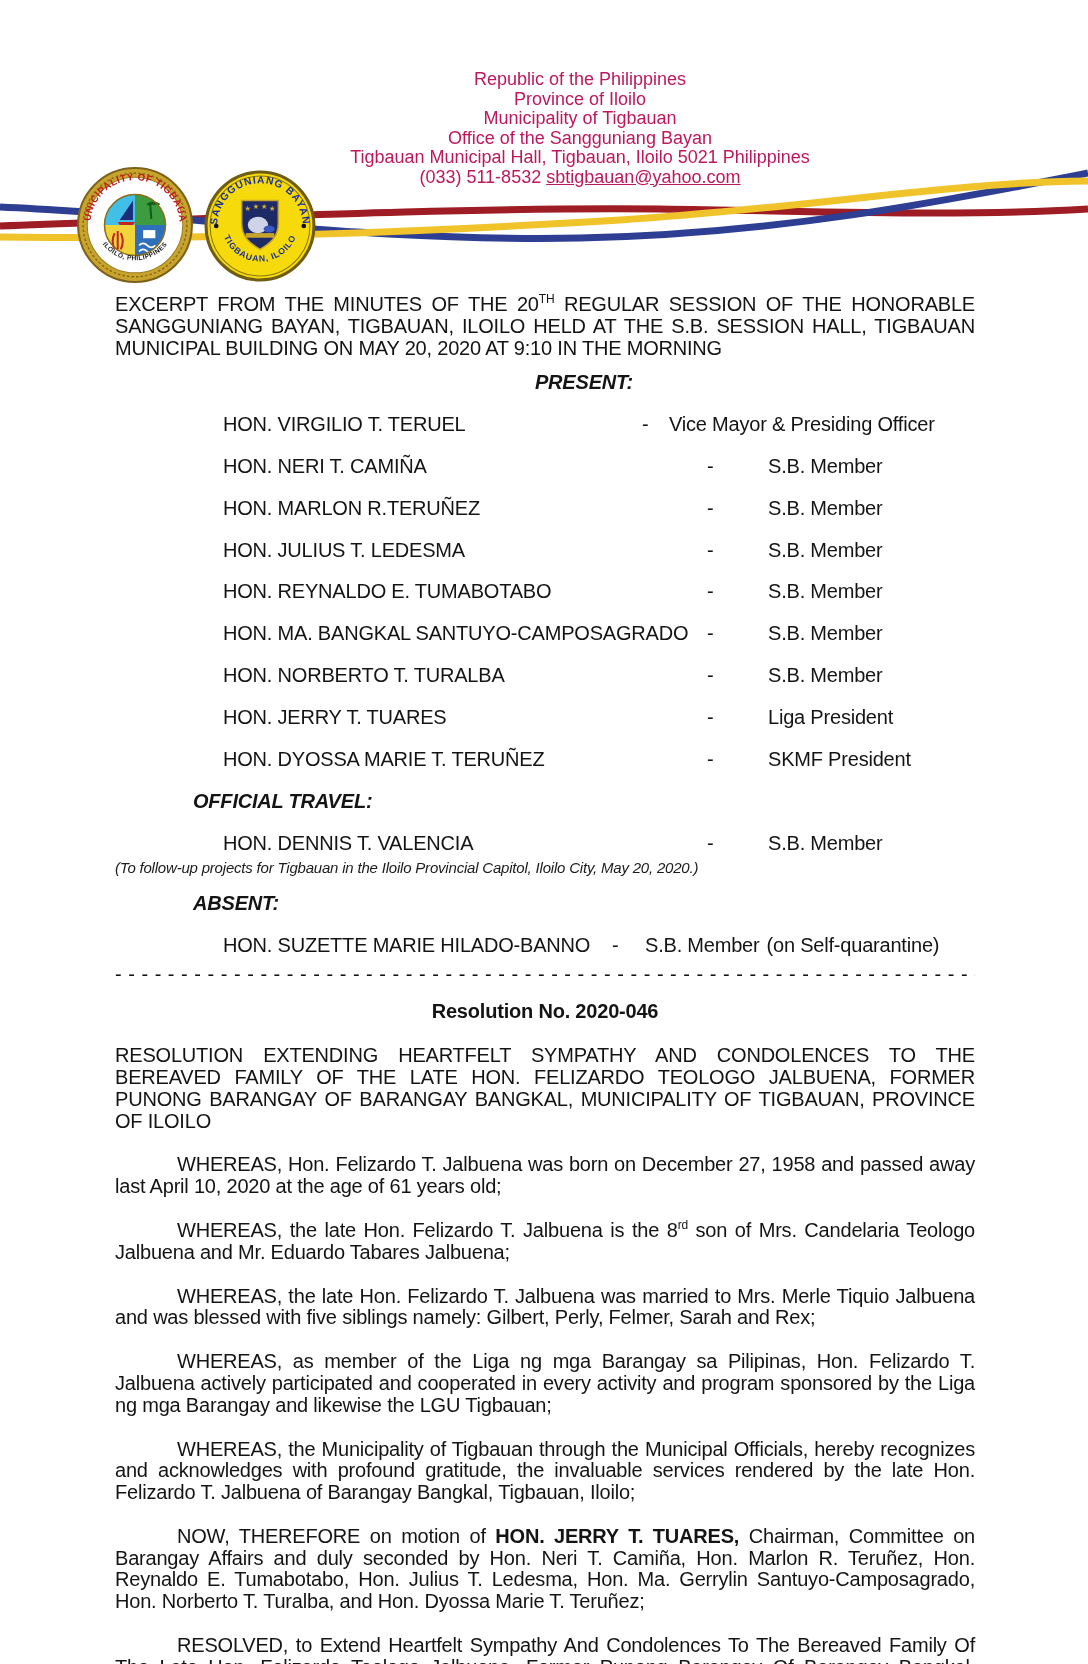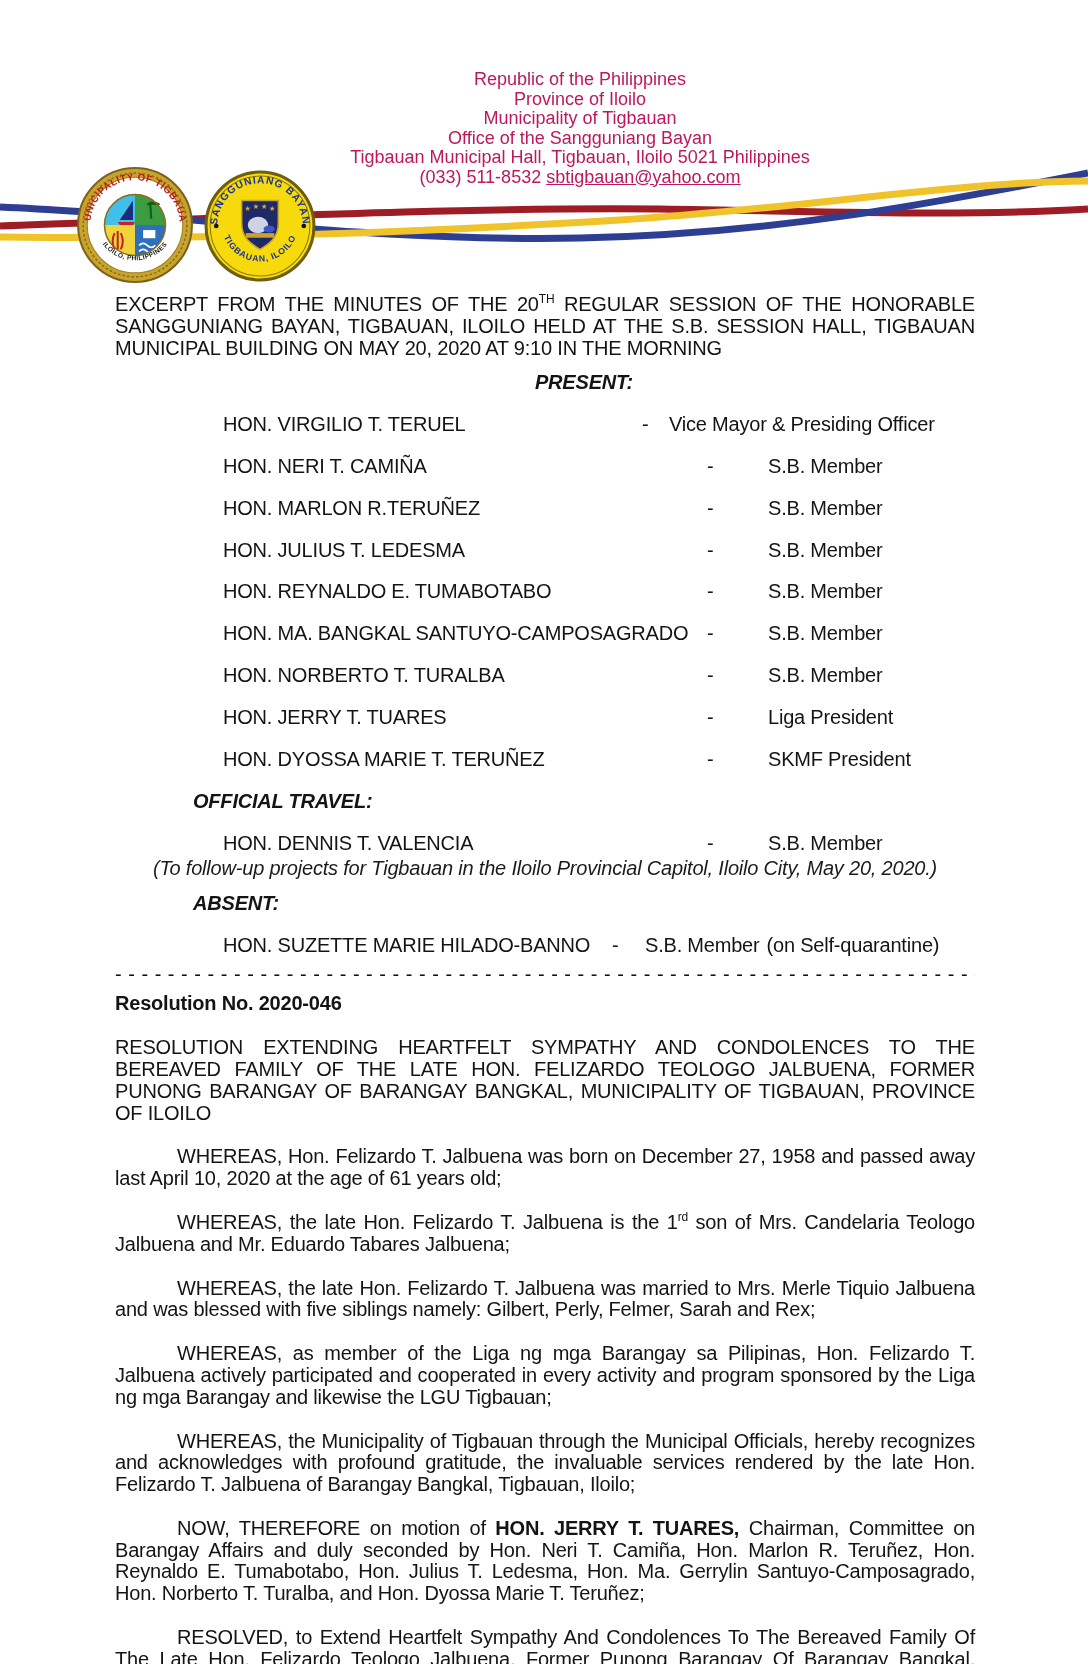--- a/index.html
+++ b/index.html
@@ -32,25 +32,25 @@
   .m-row{position:relative;height:21.8px;white-space:nowrap;margin-top:20px;}
   .m-name{position:absolute;left:108px;}
   .m-dash{position:absolute;left:592px;}
   .m-role{position:absolute;left:653px;}
   .m-row--wide .m-dash{left:527px;}
   .m-row--wide .m-role{left:554px;}
   .m-row--absent .m-dash{left:497px;}
   .m-row--absent .m-role{left:530px;}
   .role-note{margin-left:7px;}
 
-  .ot-note{font-size:20px;font-style:italic;text-align:center;line-height:20px;margin-top:3px;color:#1b1b1b;}
+  .ot-note{font-size:15px;font-style:italic;line-height:20px;margin-top:3px;color:#1b1b1b;}
 
   .separator{margin-top:7px;white-space:nowrap;overflow:hidden;letter-spacing:0.5px;}
 
-  .res-number{font-weight:bold;margin-top:8px;}
+  .res-number{text-align:center;font-weight:bold;margin-top:16px;}
   .res-title{margin-top:22px;text-align:justify;}
   .body-para{margin:22px 0 0 0;text-align:justify;text-indent:62px;}
   .seg-bold{font-weight:bold;}
 </style>
 </head>
 <body>
 
 <div class="page">
 
   <svg class="ribbons" viewBox="0 0 1088 120" preserveAspectRatio="none">
@@ -197,21 +197,21 @@
       <span class="m-role"><span>S.B. Member</span><span class="role-note">(on Self-quarantine)</span></span>
     </div>
 
     <div class="separator">- - - - - - - - - - - - - - - - - - - - - - - - - - - - - - - - - - - - - - - - - - - - - - - - - - - - - - - - - - - - - - - - - - - - - -</div>
 
     <p class="res-number">Resolution No. 2020-046</p>
     <p class="res-title">RESOLUTION EXTENDING HEARTFELT SYMPATHY AND CONDOLENCES TO THE BEREAVED FAMILY OF THE LATE HON. FELIZARDO TEOLOGO JALBUENA, FORMER PUNONG BARANGAY  OF BARANGAY BANGKAL, MUNICIPALITY OF TIGBAUAN, PROVINCE OF ILOILO</p>
 
     <div>
         <p class="body-para"><span>WHEREAS, Hon. Felizardo T. Jalbuena was born on December 27, 1958 and passed away last April 10, 2020 at the age of 61 years old;</span></p>
-        <p class="body-para"><span>WHEREAS, the late Hon. Felizardo T. Jalbuena is the 1</span><sup>rd</sup><span> son of Mrs. Candelaria Teologo  Jalbuena and Mr. Eduardo Tabares Jalbuena;</span></p>
+        <p class="body-para"><span>WHEREAS, the late Hon. Felizardo T. Jalbuena is the 8</span><sup>rd</sup><span> son of Mrs. Candelaria Teologo  Jalbuena and Mr. Eduardo Tabares Jalbuena;</span></p>
         <p class="body-para"><span>WHEREAS, the late Hon. Felizardo T. Jalbuena was married to Mrs. Merle Tiquio Jalbuena  and was blessed  with five siblings namely: Gilbert, Perly, Felmer, Sarah and Rex;</span></p>
         <p class="body-para"><span>WHEREAS, as member of the Liga ng mga Barangay  sa Pilipinas, Hon. Felizardo T. Jalbuena actively participated and cooperated in every activity and program sponsored by the Liga ng mga Barangay and likewise the LGU Tigbauan;</span></p>
         <p class="body-para"><span>WHEREAS, the Municipality of Tigbauan through the Municipal Officials, hereby recognizes and acknowledges with profound gratitude, the invaluable services rendered by the late Hon. Felizardo  T. Jalbuena  of Barangay Bangkal, Tigbauan, Iloilo;</span></p>
         <p class="body-para"><span>NOW, THEREFORE on motion of </span><span class="seg-bold">HON. JERRY T. TUARES,</span><span> Chairman, Committee on Barangay Affairs and duly seconded by Hon. Neri T. Camiña, Hon. Marlon R. Teruñez, Hon. Reynaldo E. Tumabotabo, Hon. Julius T. Ledesma, Hon. Ma. Gerrylin Santuyo-Camposagrado, Hon. Norberto  T. Turalba, and Hon. Dyossa Marie T. Teruñez;</span></p>
         <p class="body-para"><span>RESOLVED, to Extend Heartfelt Sympathy And Condolences To The Bereaved Family Of The Late Hon. Felizardo Teologo Jalbuena, Former Punong Barangay Of Barangay Bangkal, Municipality Of Tigbauan, Province Of Iloilo;</span></p>
       </div>
   </div>
 </div>
 
 </body></html>

